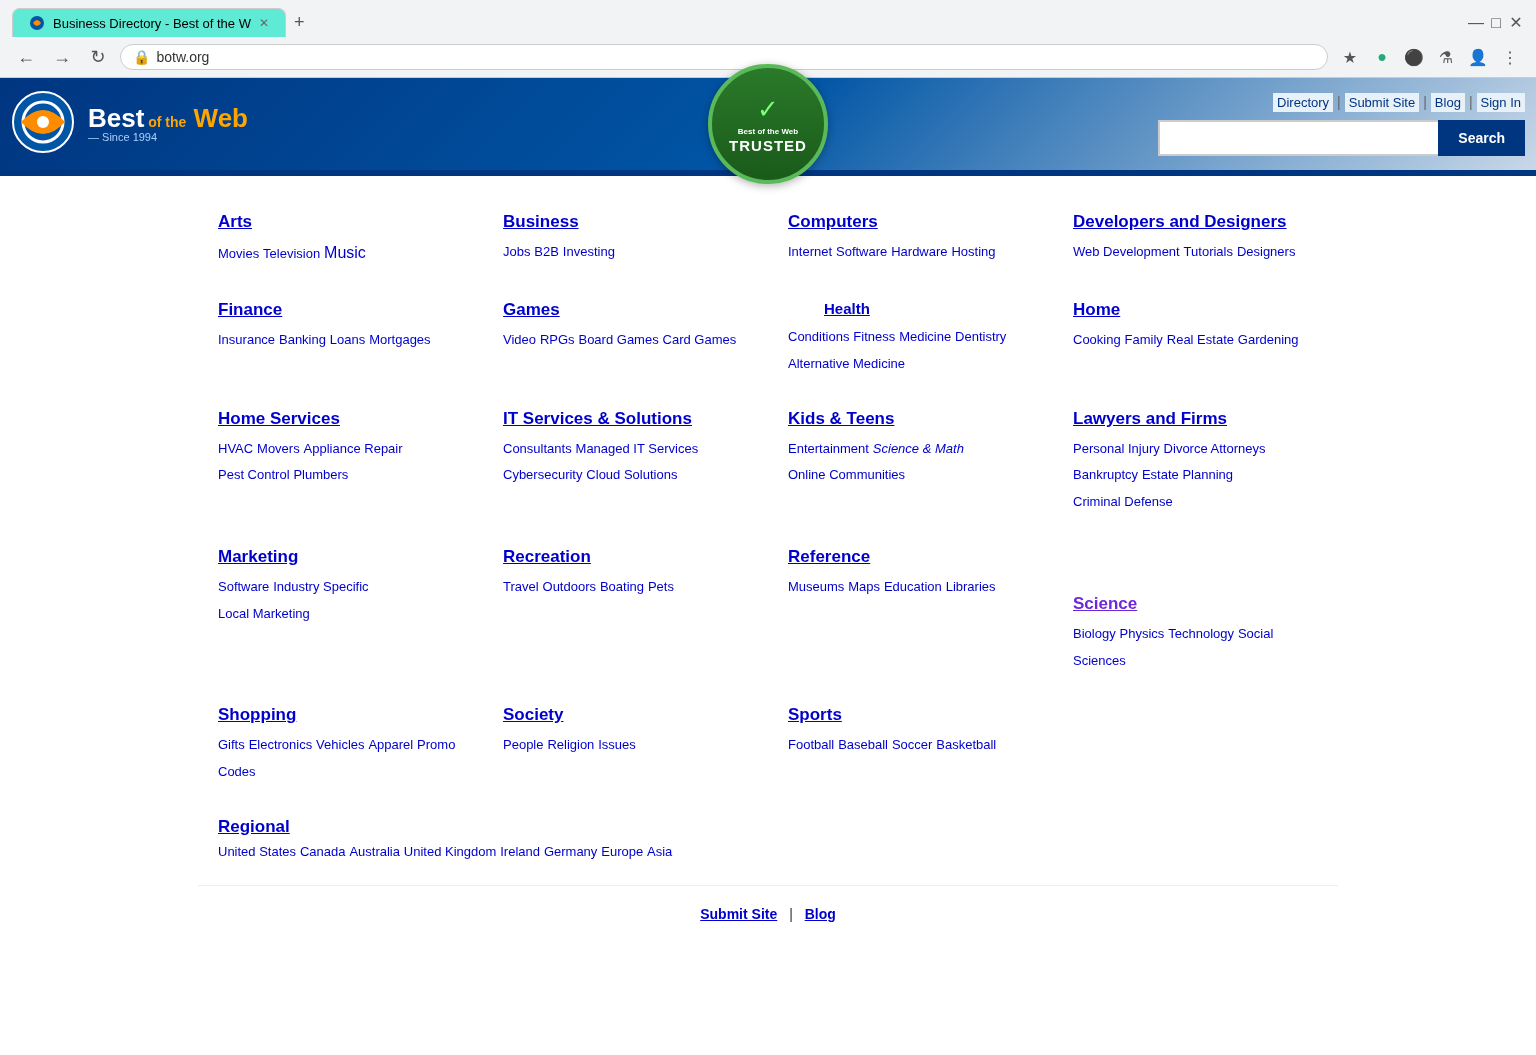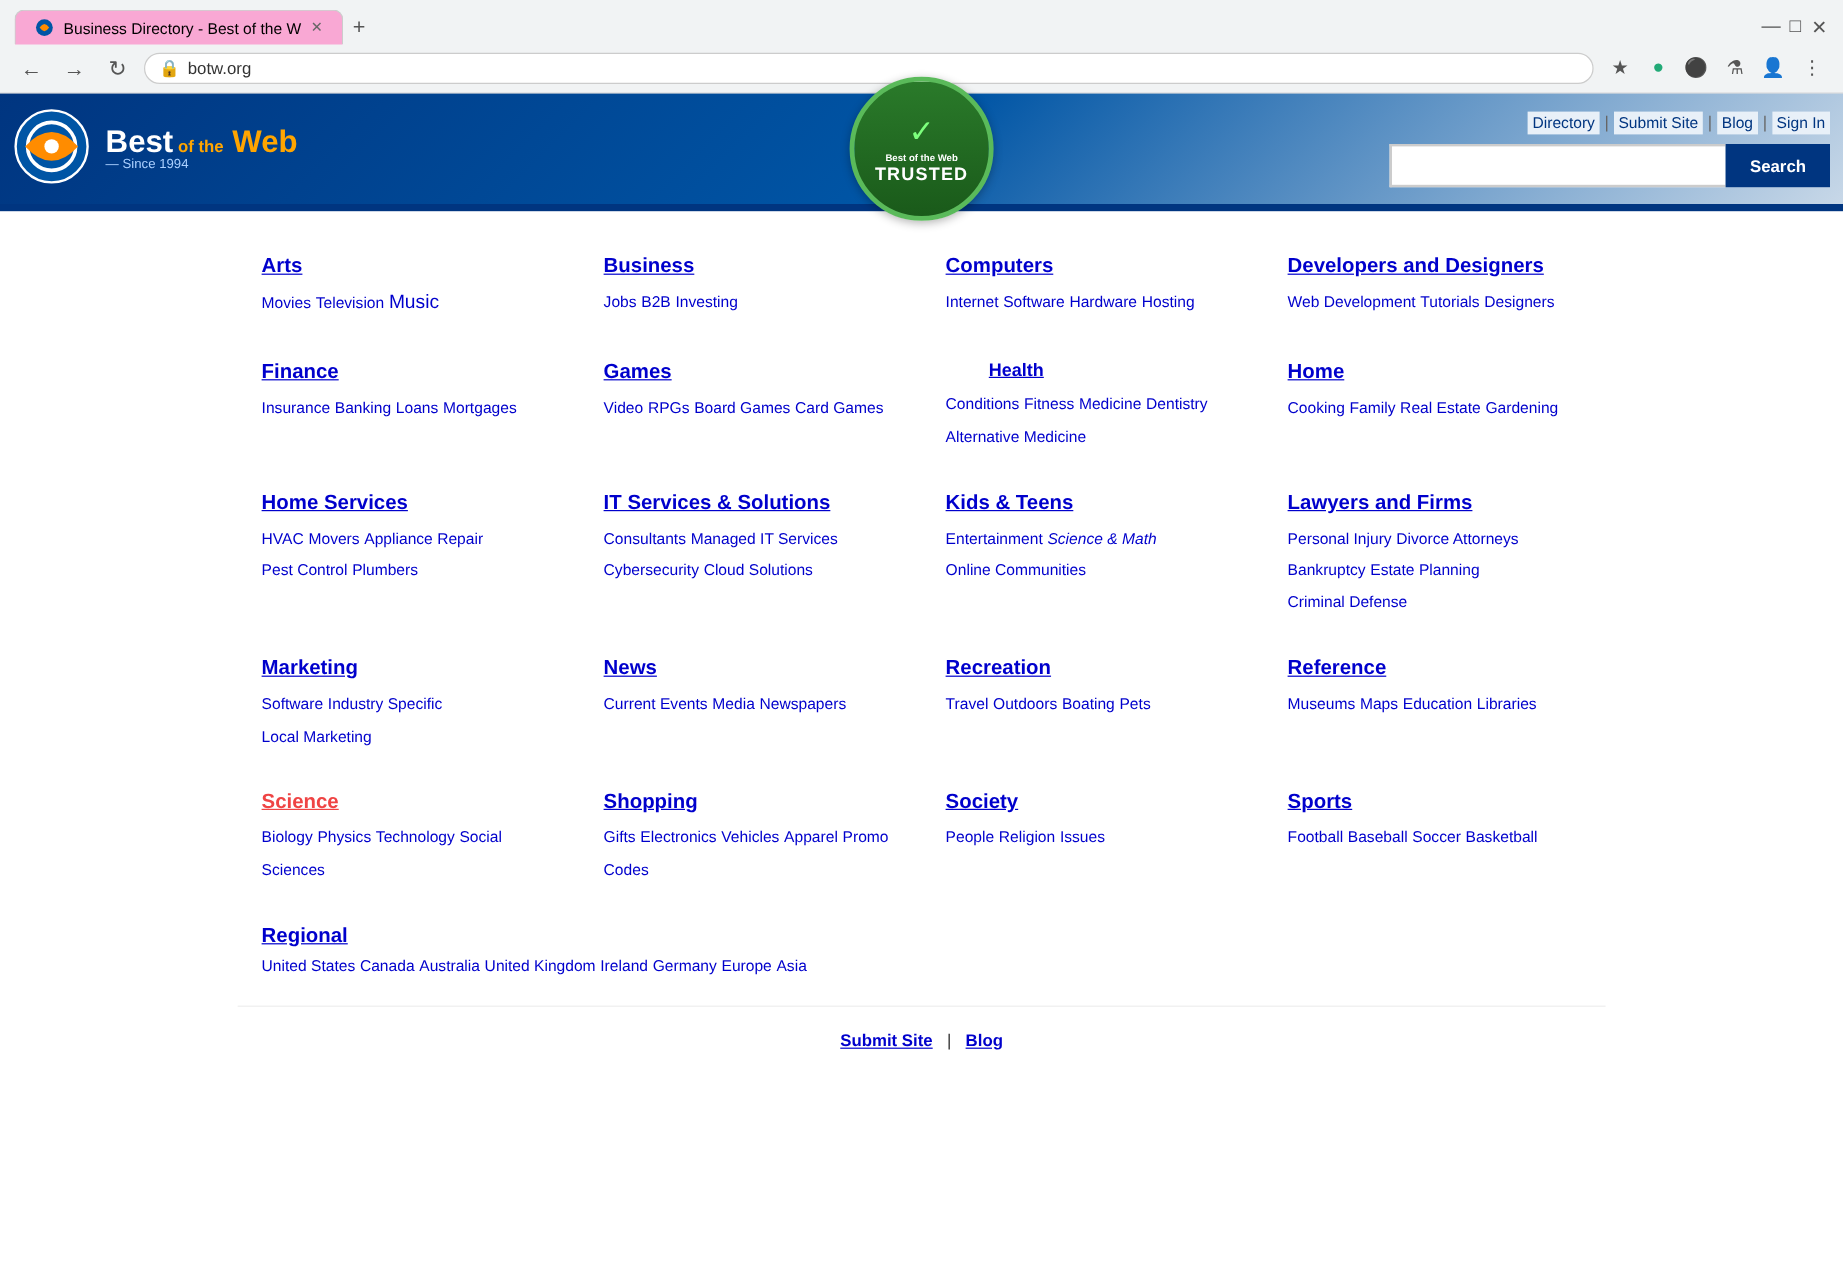--- a/index.html
+++ b/index.html
@@ -2,21 +2,21 @@
 <html><head>
   <meta charset="utf-8">
   <style>
     * { margin: 0; padding: 0; box-sizing: border-box; }
     body { font-family: Arial, sans-serif; font-size: 14px; background: #fff; }
 
     
     .browser-chrome { background: #f1f3f4; border-bottom: 1px solid #ccc; }
     .browser-titlebar { display: flex; align-items: center; padding: 8px 12px 0; gap: 8px; }
     .browser-tabs { display: flex; align-items: flex-end; }
-    .browser-tab { background: #f9a8d4; border: 1px solid #ccc; border-bottom: none; border-radius: 8px 8px 0 0; padding: 6px 16px; display: flex; align-items: center; gap: 8px; font-size: 13px; min-width: 200px; }
+    .browser-tab { background: #5eead4; border: 1px solid #ccc; border-bottom: none; border-radius: 8px 8px 0 0; padding: 6px 16px; display: flex; align-items: center; gap: 8px; font-size: 13px; min-width: 200px; }
     .tab-close { margin-left: auto; cursor: pointer; color: #666; font-size: 12px; }
     .new-tab-btn { background: none; border: none; font-size: 18px; cursor: pointer; color: #555; padding: 4px 8px; }
     .window-controls { margin-left: auto; display: flex; gap: 4px; }
     .win-btn { width: 16px; height: 16px; background: none; border: none; cursor: pointer; font-size: 16px; color: #555; display: flex; align-items: center; justify-content: center; }
 
     .browser-toolbar { display: flex; align-items: center; padding: 6px 12px; gap: 8px; background: #f1f3f4; }
     .nav-btn { background: none; border: none; cursor: pointer; color: #555; font-size: 18px; width: 28px; height: 28px; display: flex; align-items: center; justify-content: center; border-radius: 50%; }
     .address-bar { flex: 1; display: flex; align-items: center; background: #fff; border: 1px solid #ccc; border-radius: 20px; padding: 4px 12px; gap: 6px; font-size: 14px; }
     .lock-icon { color: #555; font-size: 14px; }
     .address-text { flex: 1; color: #333; }
@@ -221,39 +221,33 @@
             </div>
           </div>
           <div style="padding: 16px 20px;">
             <a href="#" style="font-size: 17px; font-weight: bold; color: rgb(0, 0, 204); text-decoration: underline; display: block; margin-bottom: 6px;">Marketing</a>
             <div style="line-height: 1.9;">
               <div><a href="#" style="color: rgb(0, 0, 204); text-decoration: none; font-size: 13px;">Software</a> <a href="#" style="color: rgb(0, 0, 204); text-decoration: none; font-size: 13px;">Industry Specific</a></div>
               <div><a href="#" style="color: rgb(0, 0, 204); text-decoration: none; font-size: 13px;">Local Marketing</a></div>
             </div>
           </div>
           <div style="padding: 16px 20px;">
-            <a href="#" style="font-size: 17px; font-weight: bold; color: rgb(0, 0, 204); text-decoration: underline; display: block; margin-bottom: 6px;">News</a>
-            <div style="line-height: 1.9;">
-              <div><a href="#" style="color: rgb(0, 0, 204); text-decoration: none; font-size: 13px;">Current Events</a> <a href="#" style="color: rgb(0, 0, 204); text-decoration: none; font-size: 13px;">Media</a> <a href="#" style="color: rgb(0, 0, 204); text-decoration: none; font-size: 13px;">Newspapers</a></div>
-            </div>
-          </div>
-          <div style="padding: 16px 20px;">
             <a href="#" style="font-size: 17px; font-weight: bold; color: rgb(0, 0, 204); text-decoration: underline; display: block; margin-bottom: 6px;">Recreation</a>
             <div style="line-height: 1.9;">
               <div><a href="#" style="color: rgb(0, 0, 204); text-decoration: none; font-size: 13px;">Travel</a> <a href="#" style="color: rgb(0, 0, 204); text-decoration: none; font-size: 13px;">Outdoors</a> <a href="#" style="color: rgb(0, 0, 204); text-decoration: none; font-size: 13px;">Boating</a> <a href="#" style="color: rgb(0, 0, 204); text-decoration: none; font-size: 13px;">Pets</a></div>
             </div>
           </div>
           <div style="padding: 16px 20px;">
             <a href="#" style="font-size: 17px; font-weight: bold; color: rgb(0, 0, 204); text-decoration: underline; display: block; margin-bottom: 6px;">Reference</a>
             <div style="line-height: 1.9;">
               <div><a href="#" style="color: rgb(0, 0, 204); text-decoration: none; font-size: 13px;">Museums</a> <a href="#" style="color: rgb(0, 0, 204); text-decoration: none; font-size: 13px;">Maps</a> <a href="#" style="color: rgb(0, 0, 204); text-decoration: none; font-size: 13px;">Education</a> <a href="#" style="color: rgb(0, 0, 204); text-decoration: none; font-size: 13px;">Libraries</a></div>
             </div>
           </div>
           <div style="padding: 16px 20px;">
-            <a href="#" style="font-size: 17px; font-weight: bold; color: #ef4444; text-decoration: underline; display: block; margin-bottom: 6px;">Science</a>
+            <a href="#" style="font-size: 17px; font-weight: bold; color: #6d28d9; text-decoration: underline; display: block; margin-bottom: 6px; margin-top: 47px;">Science</a>
             <div style="line-height: 1.9;">
               <div><a href="#" style="color: rgb(0, 0, 204); text-decoration: none; font-size: 13px;">Biology</a> <a href="#" style="color: rgb(0, 0, 204); text-decoration: none; font-size: 13px;">Physics</a> <a href="#" style="color: rgb(0, 0, 204); text-decoration: none; font-size: 13px;">Technology</a> <a href="#" style="color: rgb(0, 0, 204); text-decoration: none; font-size: 13px;">Social Sciences</a></div>
             </div>
           </div>
           <div style="padding: 16px 20px;">
             <a href="#" style="font-size: 17px; font-weight: bold; color: rgb(0, 0, 204); text-decoration: underline; display: block; margin-bottom: 6px;">Shopping</a>
             <div style="line-height: 1.9;">
               <div><a href="#" style="color: rgb(0, 0, 204); text-decoration: none; font-size: 13px;">Gifts</a> <a href="#" style="color: rgb(0, 0, 204); text-decoration: none; font-size: 13px;">Electronics</a> <a href="#" style="color: rgb(0, 0, 204); text-decoration: none; font-size: 13px;">Vehicles</a> <a href="#" style="color: rgb(0, 0, 204); text-decoration: none; font-size: 13px;">Apparel</a> <a href="#" style="color: rgb(0, 0, 204); text-decoration: none; font-size: 13px;">Promo Codes</a></div>
             </div>
           </div>

